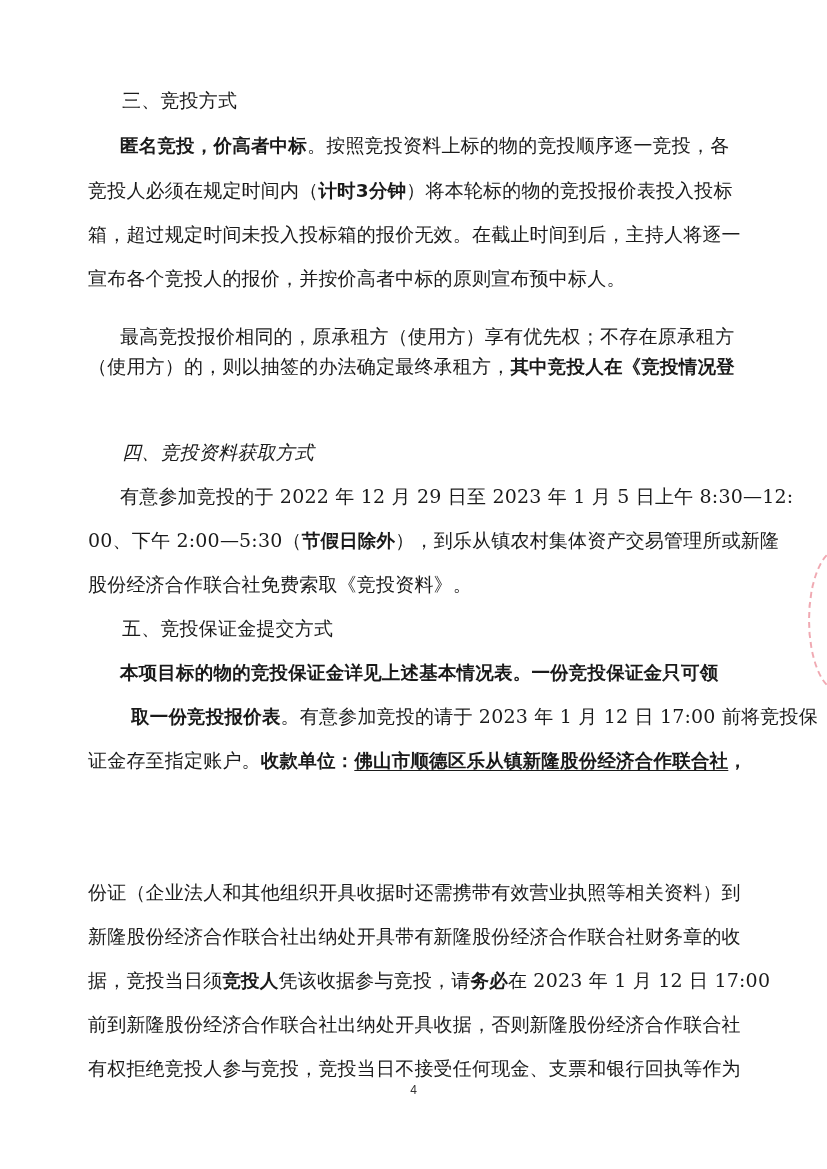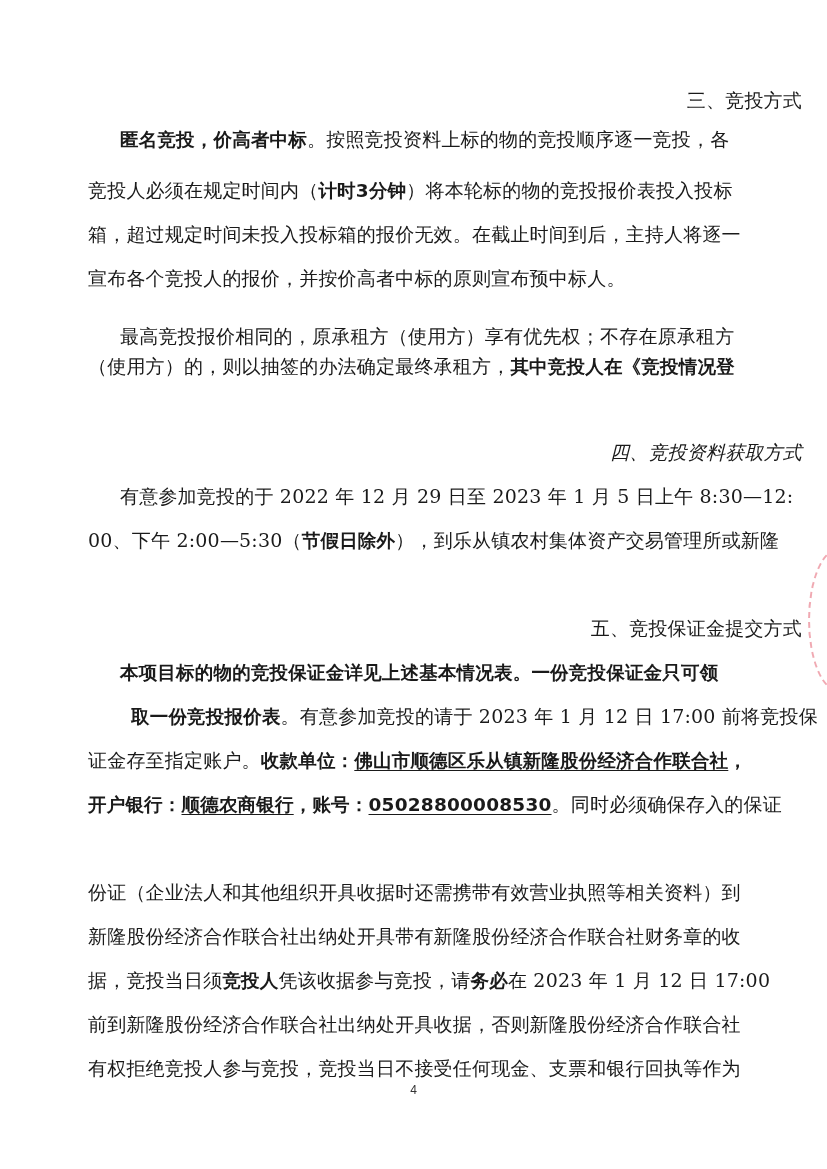--- a/index.html
+++ b/index.html
@@ -23,21 +23,21 @@
   .line {
     position: absolute;
     left: 88px;
     width: 680px;
     font-size: 19px;
     line-height: 24px;
     white-space: nowrap;
     letter-spacing: 0.2px;
   }
   .indent { left: 120px; width: 648px; }
-  .heading { left: 122px; text-align: right; }
+  .heading { left: 122px; }
   .b { font-weight: bold; font-family: "DejaVu Sans", "Liberation Sans", sans-serif; font-size: 18.5px; }
   .u { text-decoration: underline; text-underline-offset: 3px; }
   .page-number {
     position: absolute;
     left: 0; width: 827px;
     top: 1083px;
     text-align: center;
     font-size: 12px;
     font-family: "Liberation Sans", sans-serif;
     color: #333;
@@ -56,56 +56,54 @@
 </style>
 </head>
 <body>
 
 <div class="page">
 
   <div class="line heading" style="top:88px;">
     <span>三、竞投方式</span>
   </div>
 
-  <div class="line indent" style="top:127px;">
+  <div class="line indent" style="top:133px;">
     <span class="b">匿名竞投，价高者中标</span><span>。按照竞投资料上标的物的竞投顺序逐一竞投，各</span>
   </div>
   <div class="line" style="top:178px;">
     <span>竞投人必须在规定时间内（</span><span class="b">计时3分钟</span><span>）将本轮标的物的竞投报价表投入投标</span>
   </div>
   <div class="line" style="top:222px;">箱，超过规定时间未投入投标箱的报价无效。在截止时间到后，主持人将逐一</div>
   <div class="line" style="top:266px;">宣布各个竞投人的报价，并按价高者中标的原则宣布预中标人。</div>
 
   <div class="line indent" style="top:324px;">最高竞投报价相同的，原承租方（使用方）享有优先权；不存在原承租方</div>
   <div class="line" style="top:354px;">
     <span>（使用方）的，则以抽签的办法确定最终承租方，</span><span class="b">其中竞投人在《竞投情况登</span>
   </div>
 
   <div class="line heading" style="top:440px;font-style:italic;">
     <span>四、竞投资料获取方式</span>
   </div>
   <div class="line indent" style="top:484px;">有意参加竞投的于 2022 年 12 月 29 日至 2023 年 1 月 5 日上午 8:30—12:</div>
   <div class="line" style="top:528px;">
     <span>00、下午 2:00—5:30（</span><span class="b">节假日除外</span><span>），到乐从镇农村集体资产交易管理所或新隆</span>
   </div>
+  <div class="line" style="top:572px;">股份经济合作联合社免费索取《竞投资料》。</div>
 
   <div class="line heading" style="top:616px;">
     <span>五、竞投保证金提交方式</span>
   </div>
   <div class="line indent" style="top:660px;">
     <span class="b">本项目标的物的竞投保证金详见上述基本情况表。一份竞投保证金只可领</span>
   </div>
   <div class="line" style="top:704px;margin-left:43px;">
     <span class="b">取一份竞投报价表</span><span>。有意参加竞投的请于 2023 年 1 月 12 日 17:00 前将竞投保</span>
   </div>
   <div class="line" style="top:748px;">
     <span>证金存至指定账户。</span><span class="b">收款单位：</span><span class="b u">佛山市顺德区乐从镇新隆股份经济合作联合社</span><span class="b">，</span>
-  </div>
-  <div class="line" style="top:792px;">
-    <span class="b">开户银行：</span><span class="b u">顺德农商银行</span><span class="b">，账号：</span><span class="b u">05028800008530</span><span>。同时必须确保存入的保证</span>
   </div>
   <div class="line" style="top:880px;">份证（企业法人和其他组织开具收据时还需携带有效营业执照等相关资料）到</div>
   <div class="line" style="top:924px;">新隆股份经济合作联合社出纳处开具带有新隆股份经济合作联合社财务章的收</div>
   <div class="line" style="top:968px;">
     <span>据，竞投当日须</span><span class="b">竞投人</span><span>凭该收据参与竞投，请</span><span class="b">务必</span><span>在 2023 年 1 月 12 日 17:00</span>
   </div>
   <div class="line" style="top:1012px;">前到新隆股份经济合作联合社出纳处开具收据，否则新隆股份经济合作联合社</div>
   <div class="line" style="top:1056px;">有权拒绝竞投人参与竞投，竞投当日不接受任何现金、支票和银行回执等作为</div>
 
   <div class="page-number">4</div>

